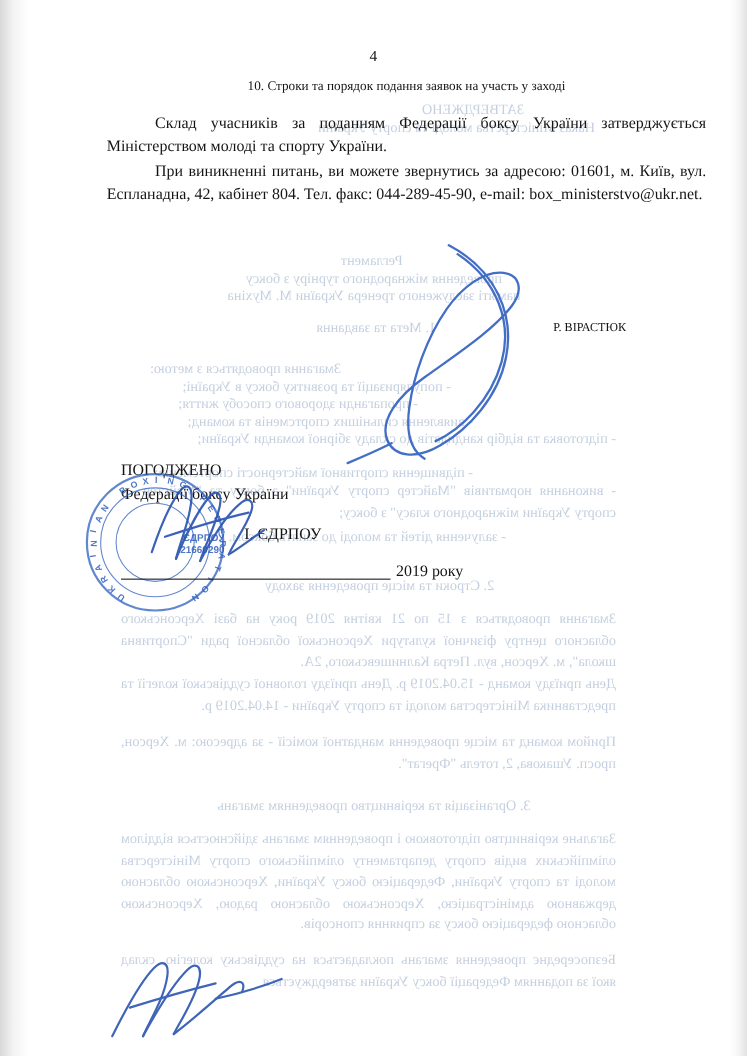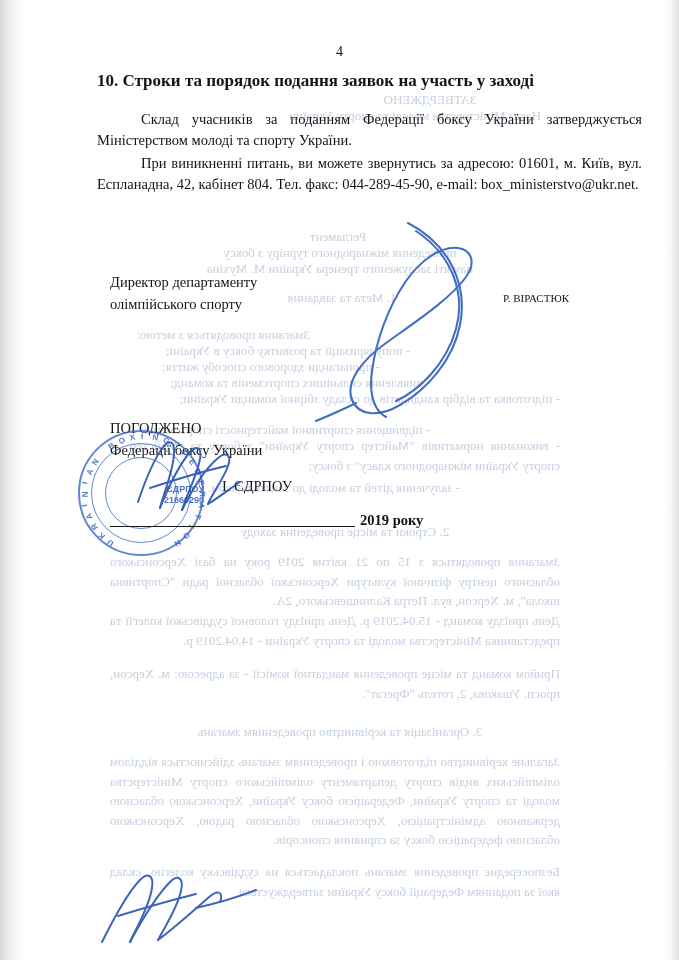--- a/index.html
+++ b/index.html
@@ -44,24 +44,24 @@
   }
 
   .doc-body {
     position: absolute;
     left: 97px;
     top: 70px;
     width: 545px;
   }
 
   .heading {
-    font-size: 17px;
+    text-align: center;
+    font-size: 12px;
     margin: 0 0 16px 0;
     line-height: 1.35;
-    font-weight: bold;
   }
 
   p.para {
     margin: 0 0 2px 0;
     font-size: 14.5px;
     line-height: 1.45;
     text-align: justify;
     text-indent: 44px;
   }
 
@@ -99,21 +99,20 @@
     top: 525px;
     width: 245px;
     border-bottom: 1px solid #1b1b1b;
     height: 1px;
   }
   .date-year {
     position: absolute;
     left: 360px;
     top: 512px;
     font-size: 14.5px;
-    font-weight: bold;
   }
 
   
   .ghost {
     position: absolute;
     color: rgba(108, 134, 176, 0.40);
     font-family: "Liberation Serif", serif;
     font-size: 13px;
     line-height: 1.5;
     text-align: justify;
@@ -210,24 +209,20 @@
   <div class="ghost" style="left:110px; top:862px; width:450px;">Безпосереднє проведення змагань покладається на суддівську колегію, склад якої за поданням Федерації боксу України затверджується</div>
 
   <div class="page-number">4</div>
 
   <div class="doc-body">
     <div class="heading">10. Строки та порядок подання заявок на участь у заході</div>
     <p class="para">Склад учасників за поданням Федерації боксу України затверджується Міністерством молоді та спорту України.</p>
     <p class="para">При виникненні питань, ви можете звернутись за адресою: 01601, м. Київ, вул. Еспланадна, 42, кабінет 804. Тел. факс: 044-289-45-90, e-mail: box_ministerstvo@ukr.net.</p>
   </div>
 
-  <div class="sign-block">
-    <div>Директор департаменту</div>
-    <div>олімпійського спорту</div>
-  </div>
   <div class="sign-name">Р. ВІРАСТЮК</div>
 
   <svg class="ink" style="left:300px; top:215px;" width="220" height="215" viewBox="0 0 220 215">
     <g fill="none" stroke="#2f5fbf" stroke-width="2.1" stroke-linecap="round" opacity="0.9">
       <path d="M108 8 C 150 30, 168 70, 160 110 C 153 146, 126 175, 100 190 C 78 203, 58 200, 52 185 C 45 167, 62 145, 86 128 C 118 105, 150 84, 166 62 C 176 48, 172 35, 158 33 C 140 31, 120 46, 106 66 C 88 92, 76 126, 72 156 C 69 179, 74 195, 86 202"></path>
       <path d="M116 16 C 152 40, 166 78, 156 114 C 146 150, 118 176, 96 186"></path>
       <path d="M56 188 C 40 196, 28 201, 16 206"></path>
     </g>
   </svg>
 

